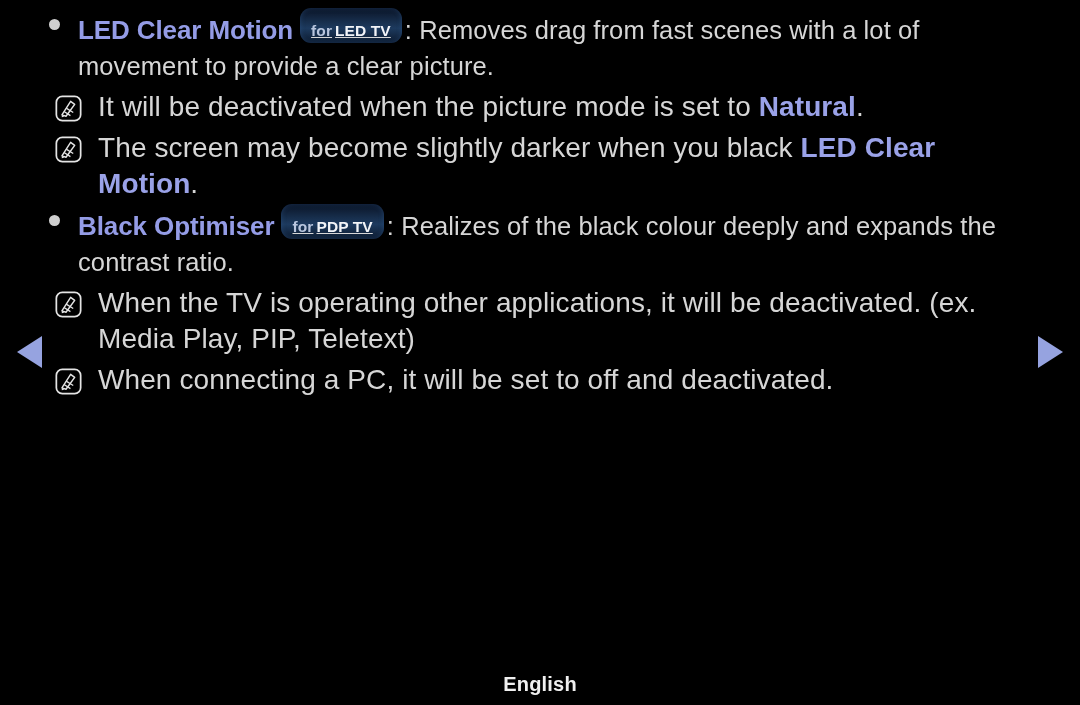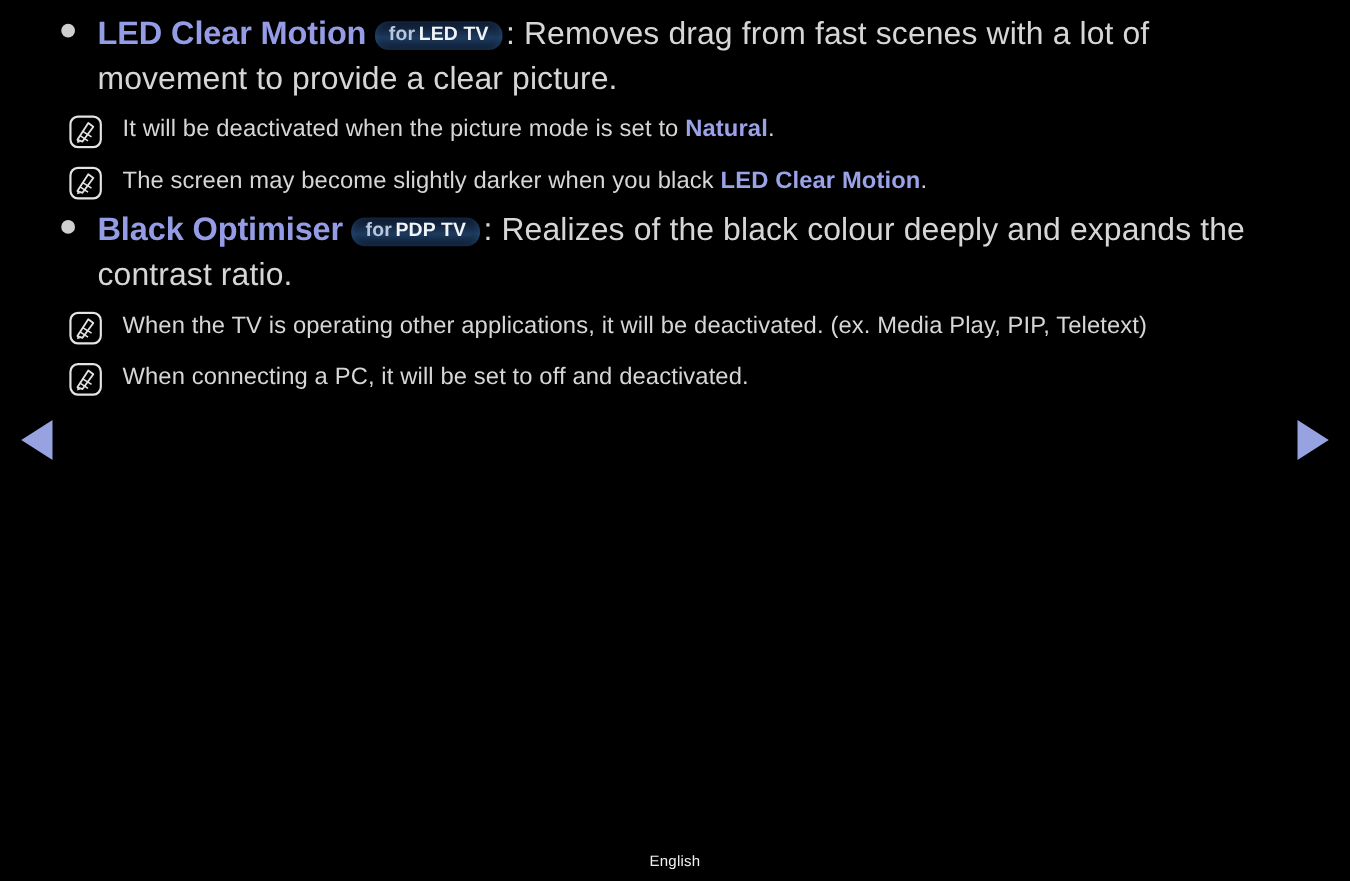--- a/index.html
+++ b/index.html
@@ -75,30 +75,31 @@
     color: #949ce6;
     font-weight: 700;
     font-size: 26px;
     letter-spacing: -0.1px;
   }
 
   
   .badge {
     display: inline-block;
     vertical-align: 3px;
-    padding: 2px 11px 3px 11px;
+    padding: 14px 11px 3px 11px;
     margin: 0 3px 0 7px;
     border-radius: 11px;
     font-size: 15.5px;
     line-height: 18px;
     font-weight: 700;
     letter-spacing: 0.1px;
     white-space: nowrap;
     background: linear-gradient(180deg, #0a1426 0%, #18304f 42%, #1d3a5e 58%, #0c1a2e 100%);
     box-shadow: inset 0 0 5px rgba(60,110,170,0.35);
+    text-decoration: underline;
   }
   .badge .badge-for {
     color: #b9c6de;
     font-weight: 700;
     margin-right: 3px;
   }
   .badge .badge-main {
     color: #f2f4f8;
     font-weight: 700;
   }
@@ -120,21 +121,21 @@
   }
 
   .note-icon {
     display: block;
     width: 27px;
     height: 27px;
   }
 
   .note-text {
     flex: 1 1 auto;
-    font-size: 19px;
+    font-size: 28px;
     line-height: 36px;
     color: #d6d6d6;
     padding-left: 16px;
     padding-right: 60px;
     letter-spacing: 0.1px;
   }
 
   
   .nav-arrow {
     position: absolute;
@@ -157,22 +158,22 @@
     border-left: 25px solid #96a3e0;
   }
 
   
   #footer {
     position: absolute;
     left: 0;
     right: 0;
     bottom: 9px;
     text-align: center;
-    font-size: 12px;
-    font-weight: 400;
+    font-size: 20px;
+    font-weight: 700;
     letter-spacing: 0.2px;
     color: #f0f0f0;
   }
 </style>
 </head>
 <body>
 
 <div id="page">
 
   <div id="content">

